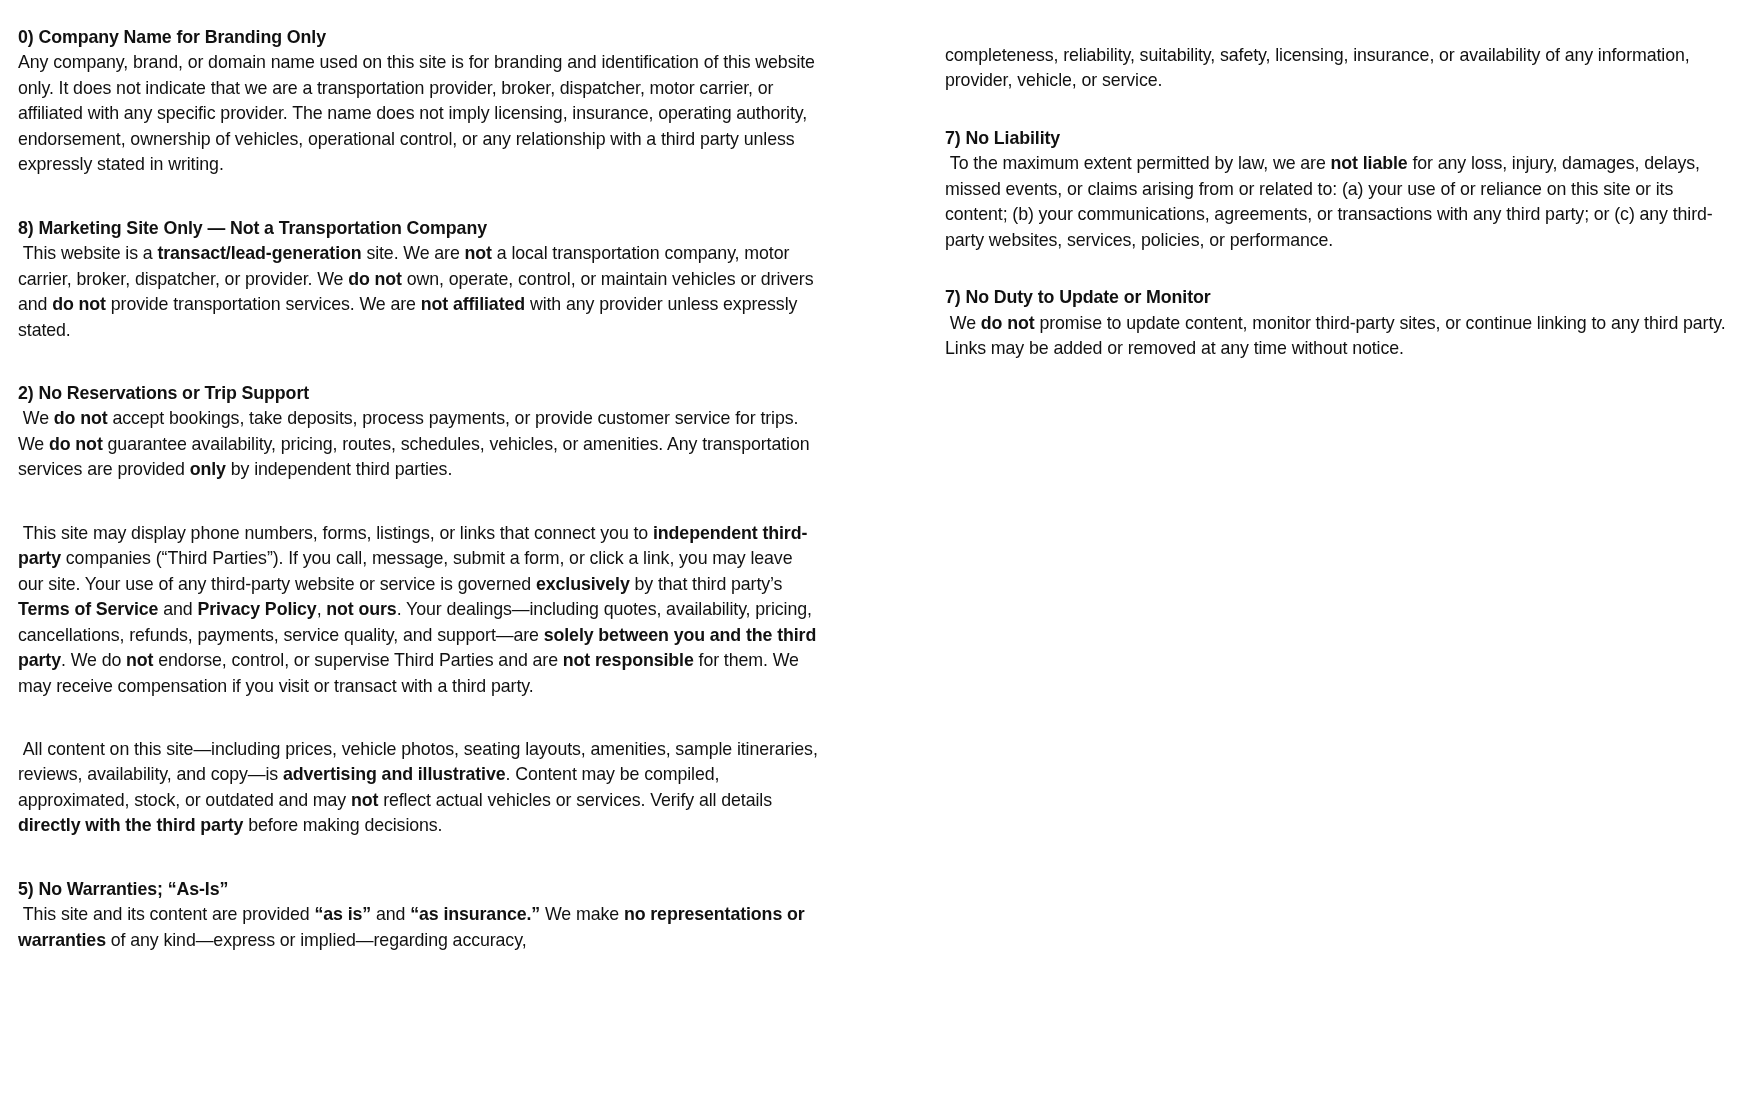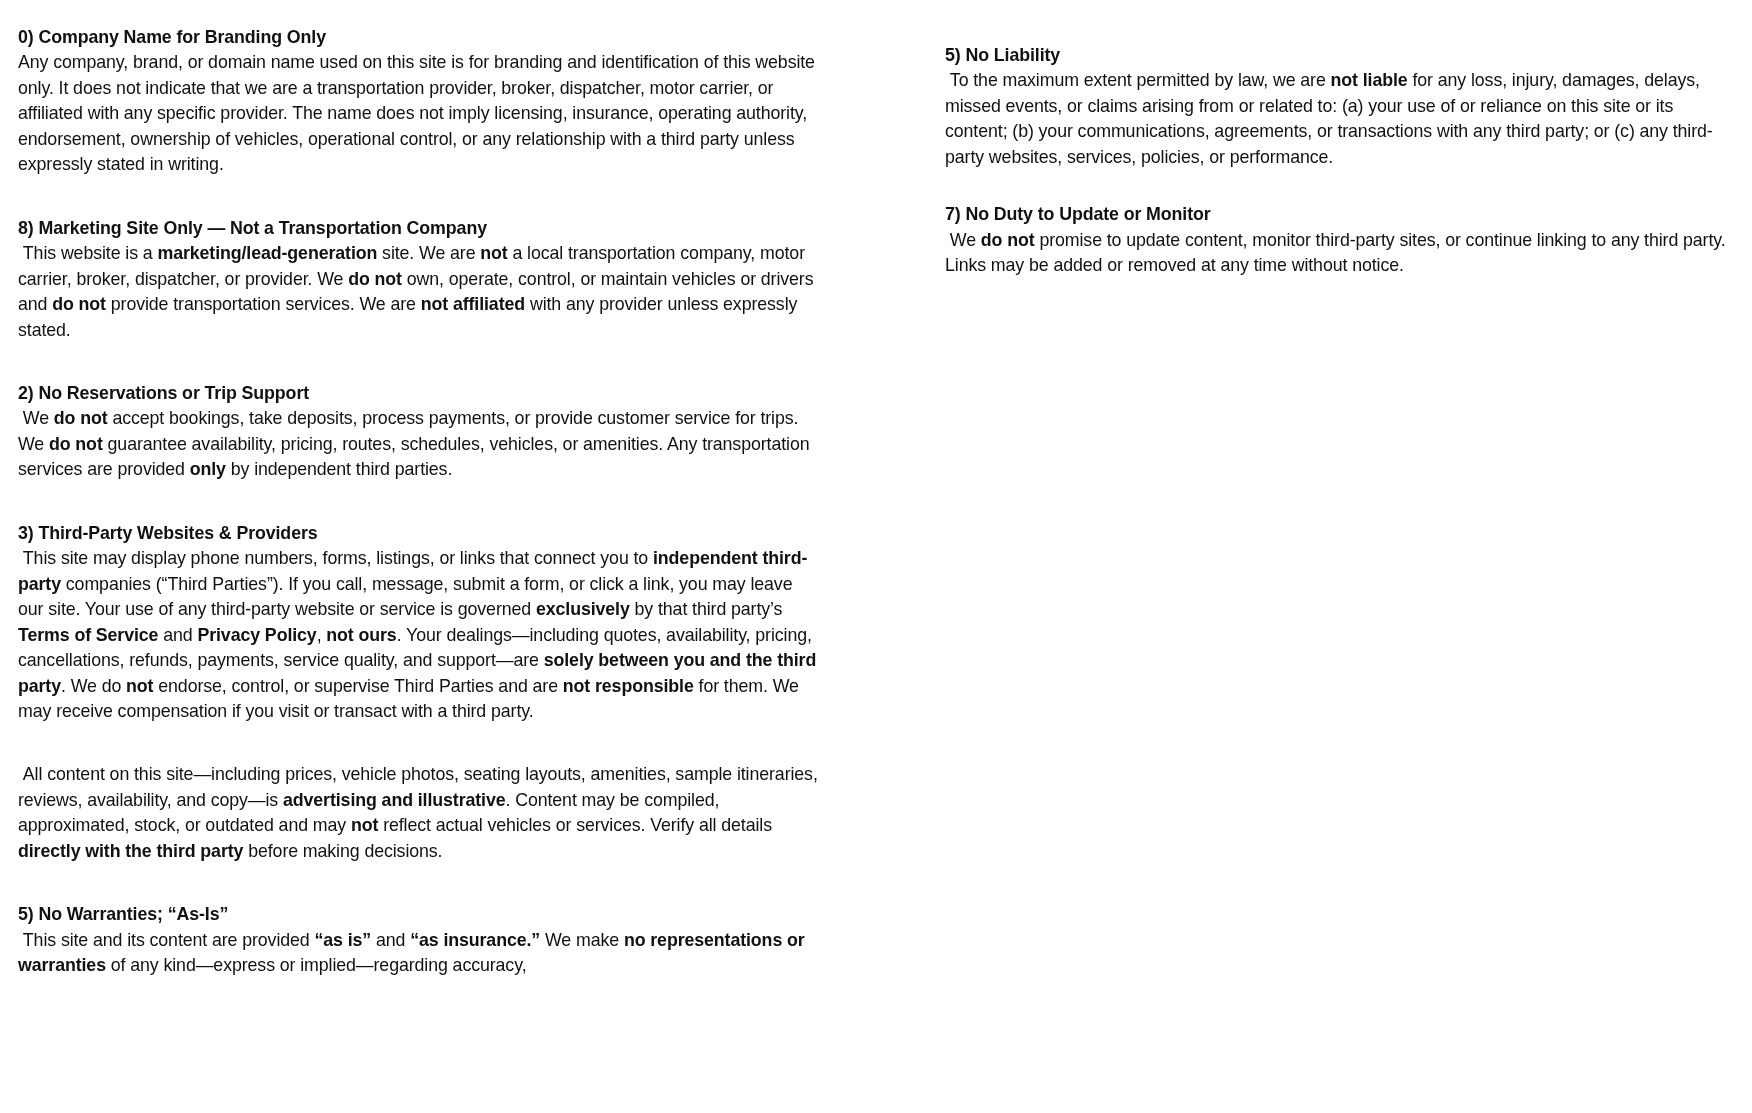--- a/index.html
+++ b/index.html
@@ -53,49 +53,51 @@
 
   <div class="col col-left">
 
     <section>
       <h3>0) Company Name for Branding Only</h3>
       <p>Any company, brand, or domain name used on this site is for branding and identification of this website only. It does not indicate that we are a transportation provider, broker, dispatcher, motor carrier, or affiliated with any specific provider. The name does not imply licensing, insurance, operating authority, endorsement, ownership of vehicles, operational control, or any relationship with a third party unless expressly stated in writing.</p>
     </section>
 
     <section>
       <h3>8) Marketing Site Only — Not a Transportation Company</h3>
-      <p> This website is a <b>marketing/lead-generation</b> site. We are <b>not</b> a local transportation company, motor carrier, broker, dispatcher, or provider. We <b>do not</b> own, operate, control, or maintain vehicles or drivers and <b>do not</b> provide transportation services. We are <b>not affiliated</b> with any provider unless expressly stated.</p>
+      <p> This website is a <b>transact/lead-generation</b> site. We are <b>not</b> a local transportation company, motor carrier, broker, dispatcher, or provider. We <b>do not</b> own, operate, control, or maintain vehicles or drivers and <b>do not</b> provide transportation services. We are <b>not affiliated</b> with any provider unless expressly stated.</p>
     </section>
 
     <section>
       <h3>2) No Reservations or Trip Support</h3>
       <p> We <b>do not</b> accept bookings, take deposits, process payments, or provide customer service for trips. We <b>do not</b> guarantee availability, pricing, routes, schedules, vehicles, or amenities. Any transportation services are provided <b>only</b> by independent third parties.</p>
     </section>
 
     <section>
-      <h3>3) Third-Party Websites &amp; Providers</h3>
       <p> This site may display phone numbers, forms, listings, or links that connect you to <b>independent third-party</b> companies (“Third Parties”). If you call, message, submit a form, or click a link, you may leave our site. Your use of any third-party website or service is governed <b>exclusively</b> by that third party’s <b>Terms of Service</b> and <b>Privacy Policy</b>, <b>not ours</b>. Your dealings—including quotes, availability, pricing, cancellations, refunds, payments, service quality, and support—are <b>solely between you and the third party</b>. We do <b>not</b> endorse, control, or supervise Third Parties and are <b>not responsible</b> for them. We may receive compensation if you visit or transact with a third party.</p>
     </section>
 
     <section>
       <p> All content on this site—including prices, vehicle photos, seating layouts, amenities, sample itineraries, reviews, availability, and copy—is <b>advertising and illustrative</b>. Content may be compiled, approximated, stock, or outdated and may <b>not</b> reflect actual vehicles or services. Verify all details <b>directly with the third party</b> before making decisions.</p>
     </section>
 
     <section>
       <h3>5) No Warranties; “As-Is”</h3>
       <p> This site and its content are provided <b>“as is”</b> and <b>“as insurance.”</b> We make <b>no representations or warranties</b> of any kind—express or implied—regarding accuracy,</p>
     </section>
 
   </div>
 
   <div class="col col-right">
 
+    <section>
+      <p>completeness, reliability, suitability, safety, licensing, insurance, or availability of any information, provider, vehicle, or service.</p>
+    </section>
 
     <section>
-      <h3>5) No Liability</h3>
+      <h3>7) No Liability</h3>
       <p> To the maximum extent permitted by law, we are <b>not liable</b> for any loss, injury, damages, delays, missed events, or claims arising from or related to: (a) your use of or reliance on this site or its content; (b) your communications, agreements, or transactions with any third party; or (c) any third-party websites, services, policies, or performance.</p>
     </section>
 
     <section>
       <h3>7) No Duty to Update or Monitor</h3>
       <p> We <b>do not</b> promise to update content, monitor third-party sites, or continue linking to any third party. Links may be added or removed at any time without notice.</p>
     </section>
 
   </div>
 

